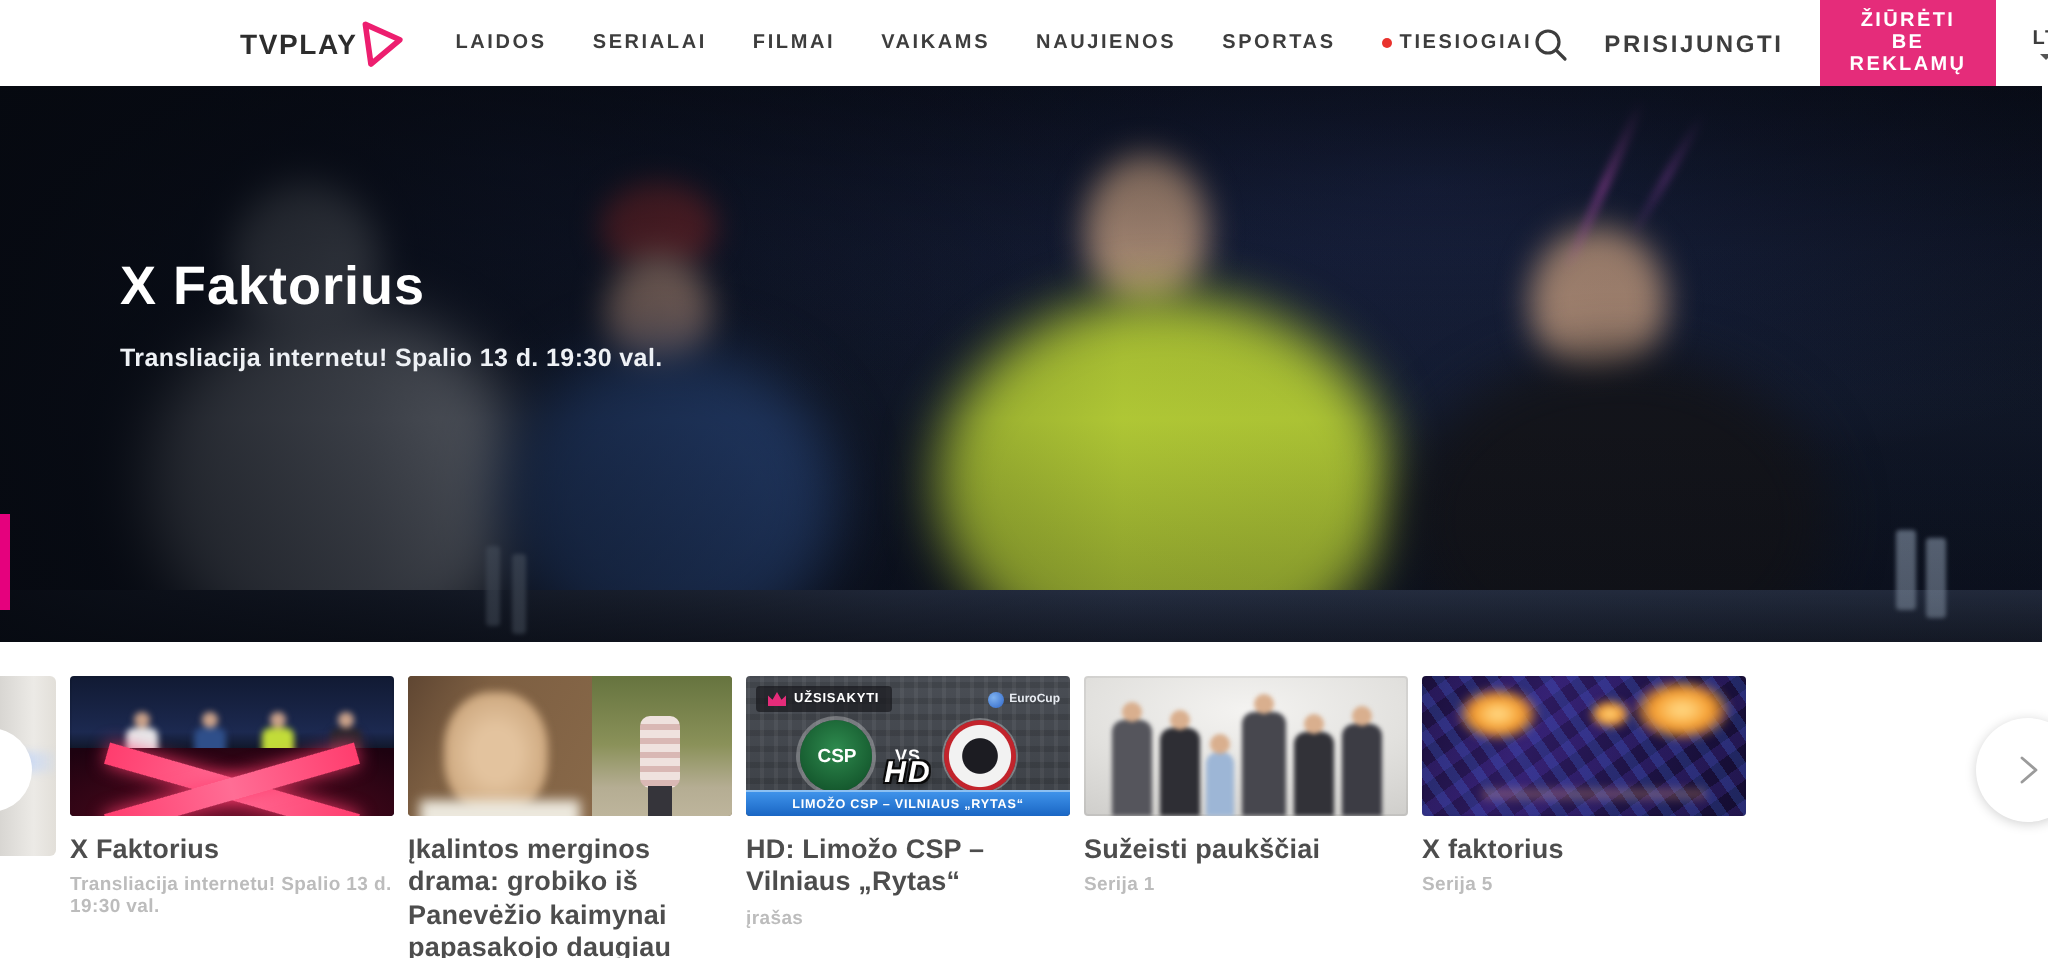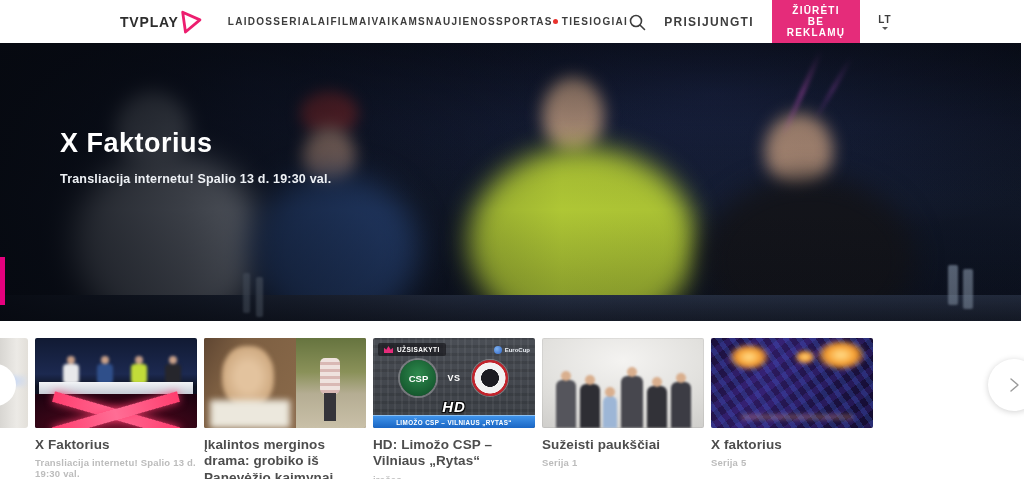--- a/index.html
+++ b/index.html
@@ -5,21 +5,21 @@
   * { margin:0; padding:0; box-sizing:border-box; }
   html,body { width:1024px; height:479px; overflow:hidden; background:#fff;
               font-family:"Liberation Sans", sans-serif; }
 
   
   .navbar { height:43px; background:#fff; display:flex; align-items:center;
             padding:0 144px 0 120px; }
   .logo { display:flex; align-items:center; cursor:pointer; }
   .logo-text { font-size:14px; font-weight:700; color:#2d2d2d; letter-spacing:.8px; }
   .logo svg { margin-left:1px; margin-top:-2px; }
-  .nav-links { display:flex; align-items:center; margin-left:24px; }
+  .nav-links { display:flex; align-items:center; gap:23px; margin-left:24px; }
   .nav-link { font-size:10px; font-weight:700; letter-spacing:1.3px; color:#3d3d3d;
               cursor:pointer; display:flex; align-items:center; white-space:nowrap; }
   .live-dot { width:5px; height:5px; border-radius:50%; background:#e9322d; margin-right:4px; }
   .nav-right { margin-left:auto; display:flex; align-items:center; gap:18px; }
   .search-btn { display:flex; align-items:center; cursor:pointer; }
   .login { font-size:12px; font-weight:700; letter-spacing:1.3px; color:#3d3d3d; cursor:pointer; }
   .cta-btn { background:#e52c7a; color:#fff; border:none; font-family:inherit;
              font-size:10px; font-weight:700; letter-spacing:1.2px; padding:9px 15px;
              border-radius:3px; cursor:pointer; }
   .lang { display:flex; flex-direction:column; align-items:center; cursor:pointer; }
@@ -68,21 +68,21 @@
   .watch-btn { margin-top:16px; background:rgba(12,12,15,.85); border:none; border-radius:3px;
                color:#fff; font-family:inherit; font-size:10px; font-weight:700; letter-spacing:2px;
                padding:9px 14px; display:flex; align-items:center; gap:8px; cursor:pointer; }
   .play-tri { width:0; height:0; border-left:7px solid #fff;
               border-top:4.5px solid transparent; border-bottom:4.5px solid transparent; }
 
   
   .carousel { position:relative; height:158px; background:#fff;
               padding:17px 0 0 35px; display:flex; gap:7px; }
   .card { width:162px; flex:0 0 162px; cursor:pointer; }
-  .thumb { position:relative; width:162px; height:90px; border-radius:2px; overflow:hidden;
+  .thumb { position:relative; width:162px; height:70px; border-radius:2px; overflow:hidden;
            box-shadow:inset 0 0 0 1px rgba(0,0,0,.06); }
   .card-title { margin-top:9px; font-size:13.5px; font-weight:600; color:#4d4d4d;
                 line-height:1.22; letter-spacing:.1px; }
   .card-sub { margin-top:4px; font-size:9.5px; font-weight:600; color:#bcbcbc; letter-spacing:.2px; }
 
   
   .t1 { background:linear-gradient(180deg,#111a33 0%,#1c2950 40%,#121a30 50%,#0d1222 54%); }
   .t1 .desk1 { position:absolute; top:44px; left:4px; right:4px; height:12px;
                background:linear-gradient(#f2f4f6,#c6ccd6); }
   .t1 .floor { position:absolute; bottom:0; left:0; right:0; height:34px;

